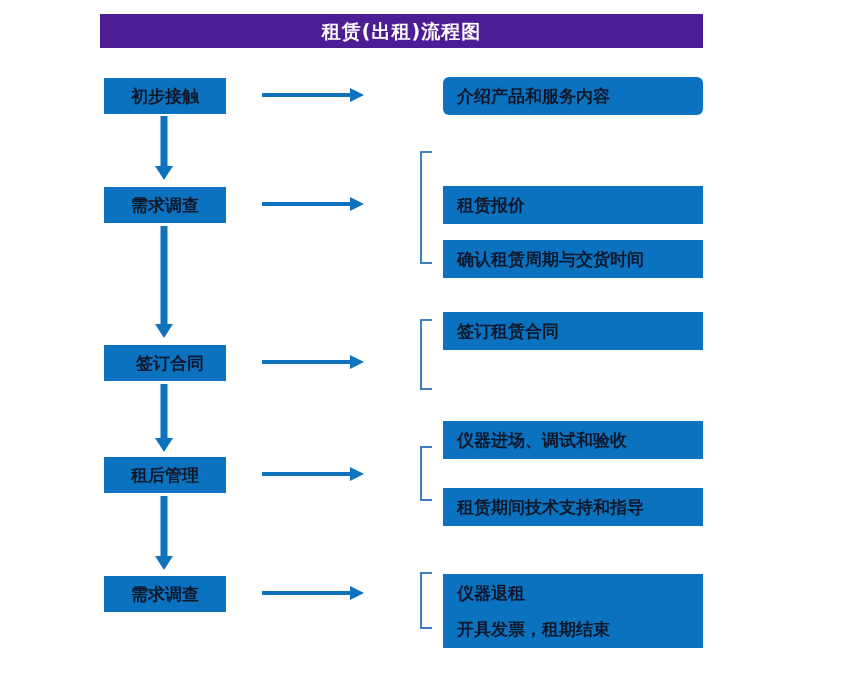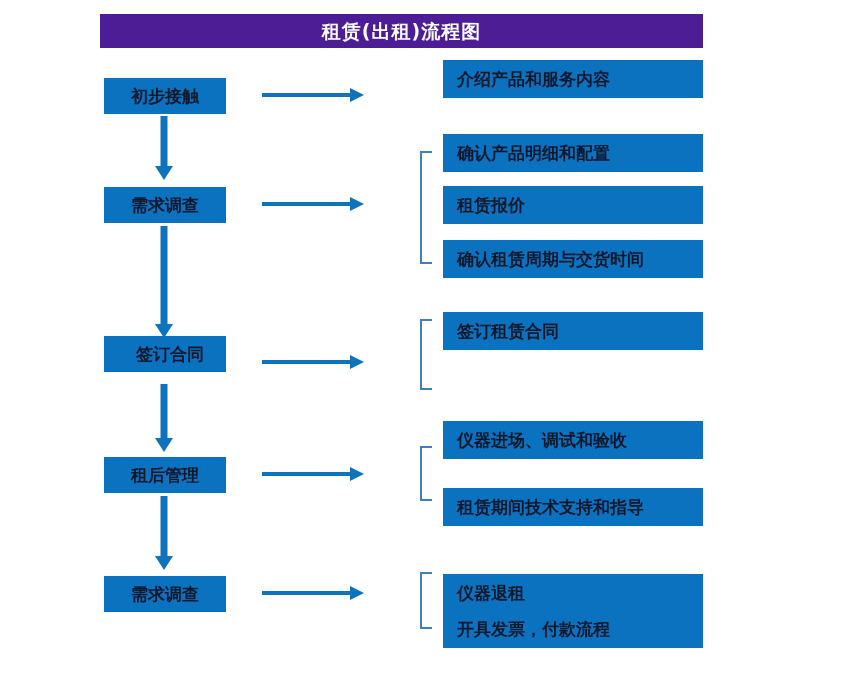--- a/index.html
+++ b/index.html
@@ -155,37 +155,34 @@
       <path d="M 432 573 L 421 573 L 421 628 L 432 628" fill="none" stroke="#3f7fc1" stroke-width="2"></path>
     </g>
   </svg>
 
   <div class="node stage-node" style="top:78px;">
     <span class="node-label">初步接触</span>
   </div>
   <div class="node stage-node" style="top:187px;">
     <span class="node-label">需求调查</span>
   </div>
-  <div class="node stage-node" style="top:336px;padding-left:10px;">
+  <div class="node stage-node" style="top:345px;padding-left:10px;">
     <span class="node-label">签订合同</span>
   </div>
   <div class="node stage-node" style="top:457px;">
     <span class="node-label">租后管理</span>
   </div>
   <div class="node stage-node" style="top:576px;">
     <span class="node-label">需求调查</span>
   </div>
 
-  <div class="node detail-node" style="top:60px;">
+  <div class="node detail-node" style="top:77px;border-radius:6px;">
     <span class="node-label">介绍产品和服务内容</span>
   </div>
 
-  <div class="node detail-node" style="top:134px;">
-    <span class="node-label">确认产品明细和配置</span>
-  </div>
   <div class="node detail-node" style="top:186px;">
     <span class="node-label">租赁报价</span>
   </div>
   <div class="node detail-node" style="top:240px;">
     <span class="node-label">确认租赁周期与交货时间</span>
   </div>
 
   <div class="node detail-node" style="top:312px;">
     <span class="node-label">签订租赁合同</span>
   </div>
@@ -194,16 +191,16 @@
     <span class="node-label">仪器进场、调试和验收</span>
   </div>
   <div class="node detail-node" style="top:488px;text-align:center;">
     <span class="node-label">租赁期间技术支持和指导</span>
   </div>
 
   <div class="node detail-node" style="top:574px;">
     <span class="node-label">仪器退租</span>
   </div>
   <div class="node detail-node" style="top:610px;">
-    <span class="node-label">开具发票，付款流程</span>
+    <span class="node-label">开具发票，租期结束</span>
   </div>
 
 </div>
 
 </body></html>

